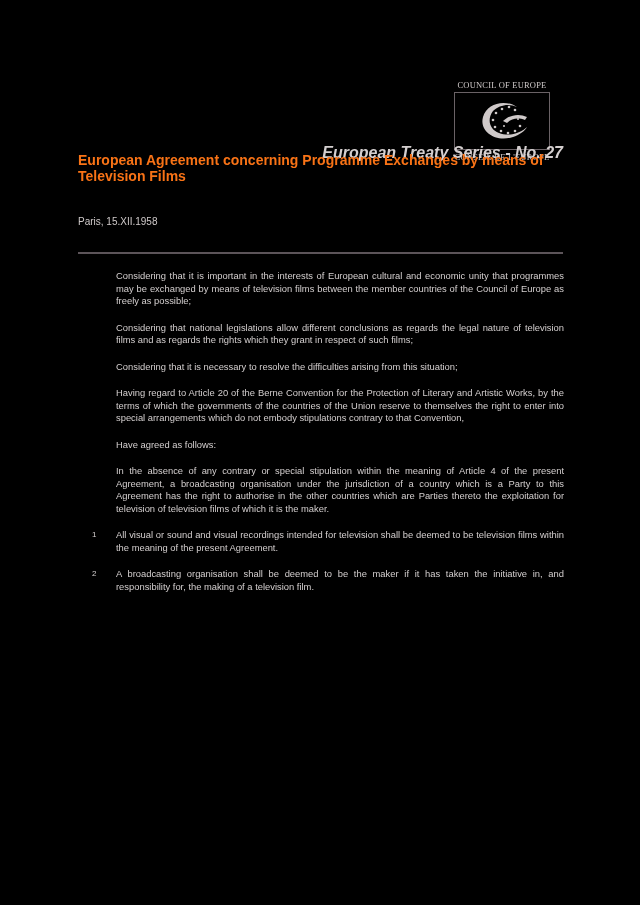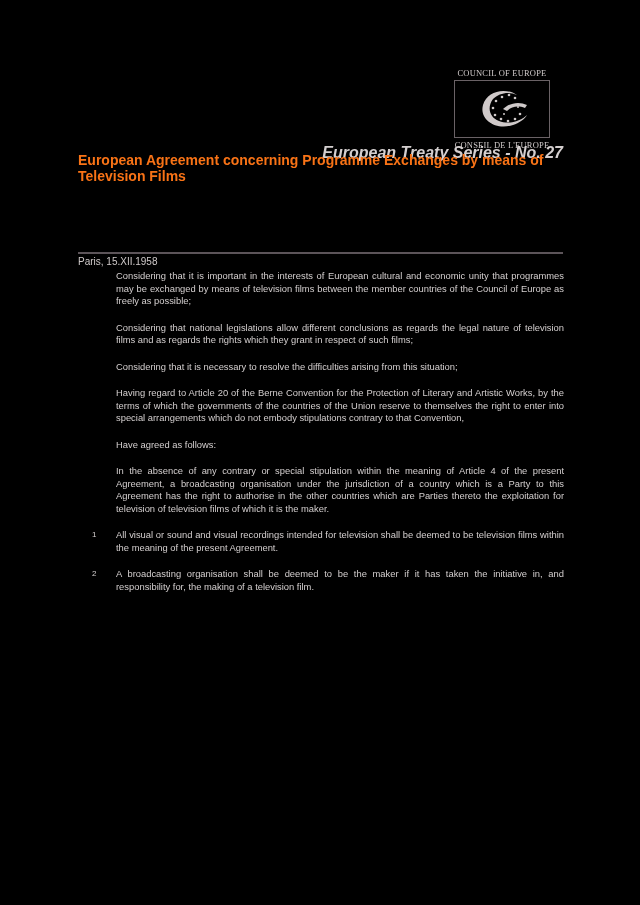--- a/index.html
+++ b/index.html
@@ -1,24 +1,24 @@
 <!DOCTYPE html>
 <html><head>
   <meta charset="utf-8">
   <style>
     html, body { margin: 0; padding: 0; background: #000; }
     body { width: 640px; height: 905px; position: relative; overflow: hidden;
       font-family: "Liberation Sans", sans-serif; color: #d4cfcf; }
-    .logo { position: absolute; left: 452px; top: 68px; width: 100px; text-align: center; }
+    .logo { position: absolute; left: 452px; top: 80px; width: 100px; text-align: center; }
     .logo-top, .logo-bottom { font-family: "Liberation Serif", serif; font-size: 8.5px; letter-spacing: 0.2px; color: #cfc9c9; white-space: nowrap; }
     .logo-box { width: 94px; height: 56px; margin: 2px auto 2px; border: 1px solid #6a6266; position: relative; }
     .logo-box svg { position: absolute; left: 0; top: 0; }
     .series { position: absolute; right: 77px; top: 144px; font-size: 16px; font-weight: bold; font-style: italic; color: #d4cfcf; }
     .title { position: absolute; left: 78px; top: 152px; width: 480px; font-size: 14px; font-weight: bold; line-height: 16px; color: #f97316; }
-    .date { position: absolute; left: 78px; top: 216px; font-size: 10px; color: #cfc9c9; margin-top: 40px; }
+    .date { position: absolute; left: 78px; top: 216px; font-size: 10px; color: #cfc9c9; }
     .rule { position: absolute; left: 78px; top: 252px; width: 485px; height: 2px; background: #5c5459; }
     .body { position: absolute; left: 116px; top: 270px; width: 448px; font-size: 9.4px; line-height: 12.5px; color: #d4cfcf; }
     .p { text-align: justify; margin: 0 0 14px 0; }
     .h { font-weight: bold; margin: 0 0 14px 0; }
     .num-item { position: relative; text-align: justify; margin: 0 0 14px 0; }
     .num { position: absolute; left: -24px; top: 0; font-size: 8px; }
   </style>
 </head>
 <body>
 

